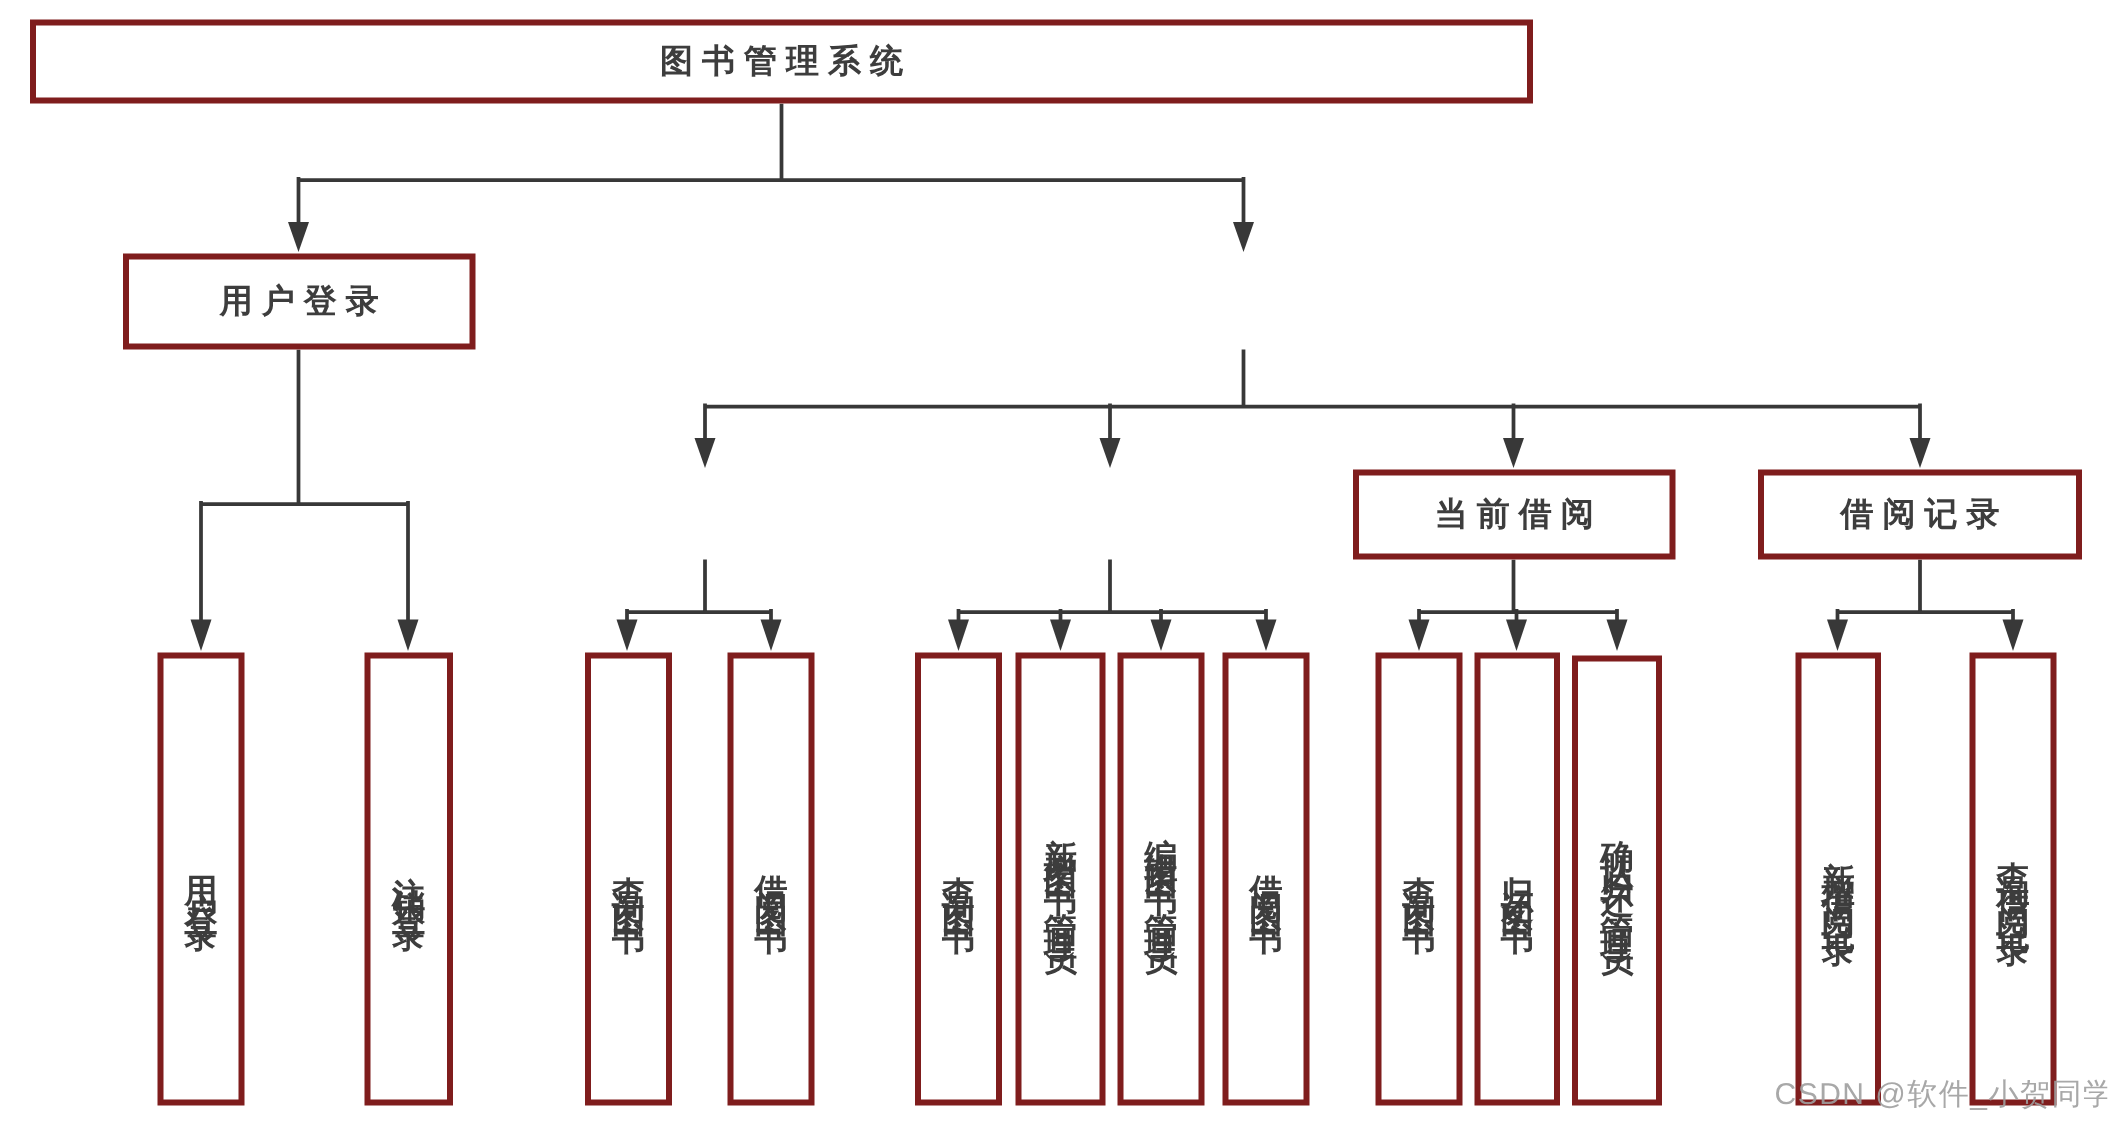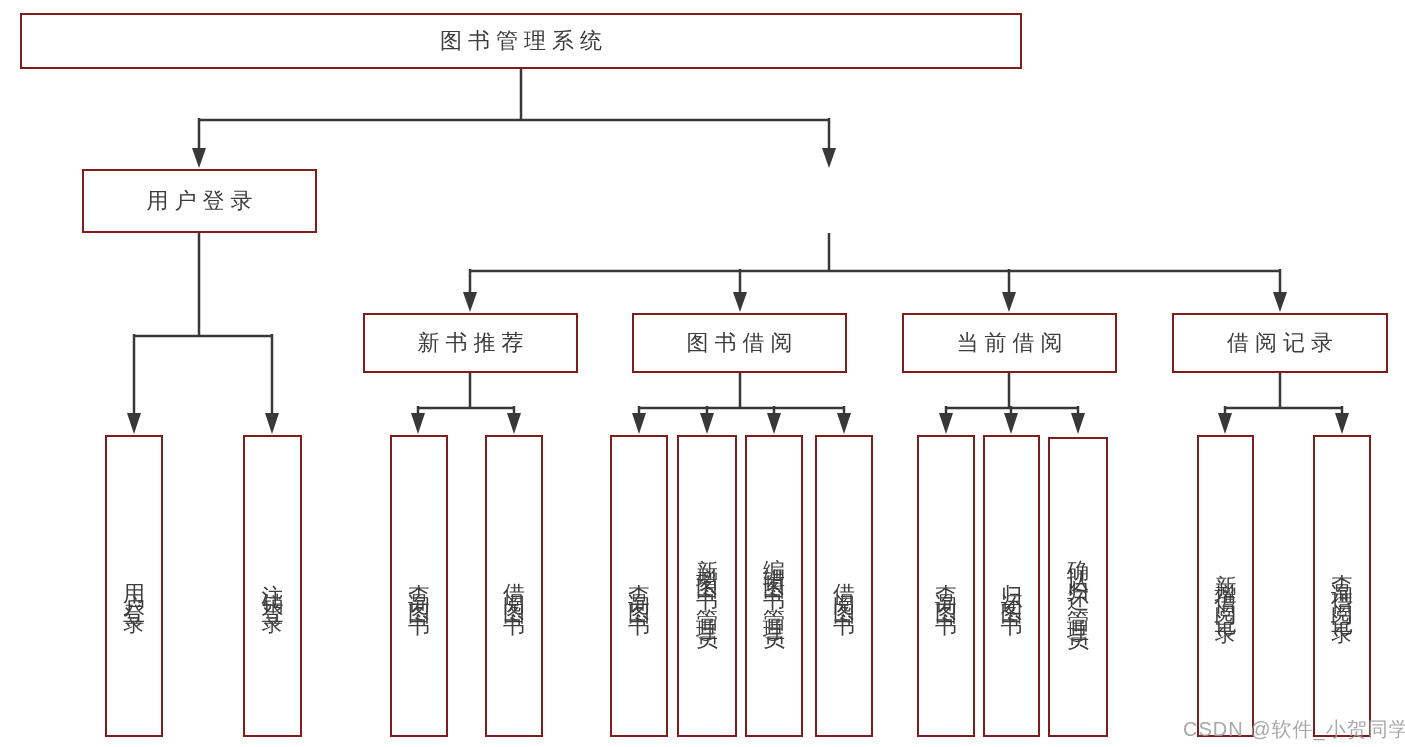--- a/index.html
+++ b/index.html
@@ -17,27 +17,28 @@
   }
   #connector-layer {
     position: absolute;
     left: 0; top: 0;
     width: 1405px; height: 747px;
     z-index: 1;
   }
   .node {
     position: absolute;
     box-sizing: border-box;
-    border: 2px solid #7f1d1d;
+    border: 4px solid #7f1d1d;
     background: #ffffff;
     display: flex;
     align-items: center;
     justify-content: center;
     color: #3d3d3d;
     z-index: 2;
+    font-weight: bold;
   }
   .hnode span {
     font-size: 22px;
     letter-spacing: 6px;
     text-indent: 6px;
     white-space: nowrap;
   }
   .vnode span {
     writing-mode: vertical-rl;
     text-orientation: mixed;
@@ -102,26 +103,20 @@
   </svg>
 
   <div class="node hnode" style="left:20px; top:13px; width:1002px; height:56px;">
     <span>图书管理系统</span>
   </div>
 
   <div class="node hnode" style="left:82px; top:169px; width:235px; height:64px;">
     <span>用户登录</span>
   </div>
 
-  <div class="node hnode" style="left:363px; top:313px; width:215px; height:60px;">
-    <span>新书推荐</span>
-  </div>
-  <div class="node hnode" style="left:632px; top:313px; width:215px; height:60px;">
-    <span>图书借阅</span>
-  </div>
   <div class="node hnode" style="left:1172px; top:313px; width:216px; height:60px;">
     <span>借阅记录</span>
   </div>
   <div class="node hnode" style="left:902px; top:313px; width:215px; height:60px;">
     <span>当前借阅</span>
   </div>
 
   <div class="node vnode" style="left:105px; top:435px; width:58px; height:302px;">
     <span>用户登录</span>
   </div>

